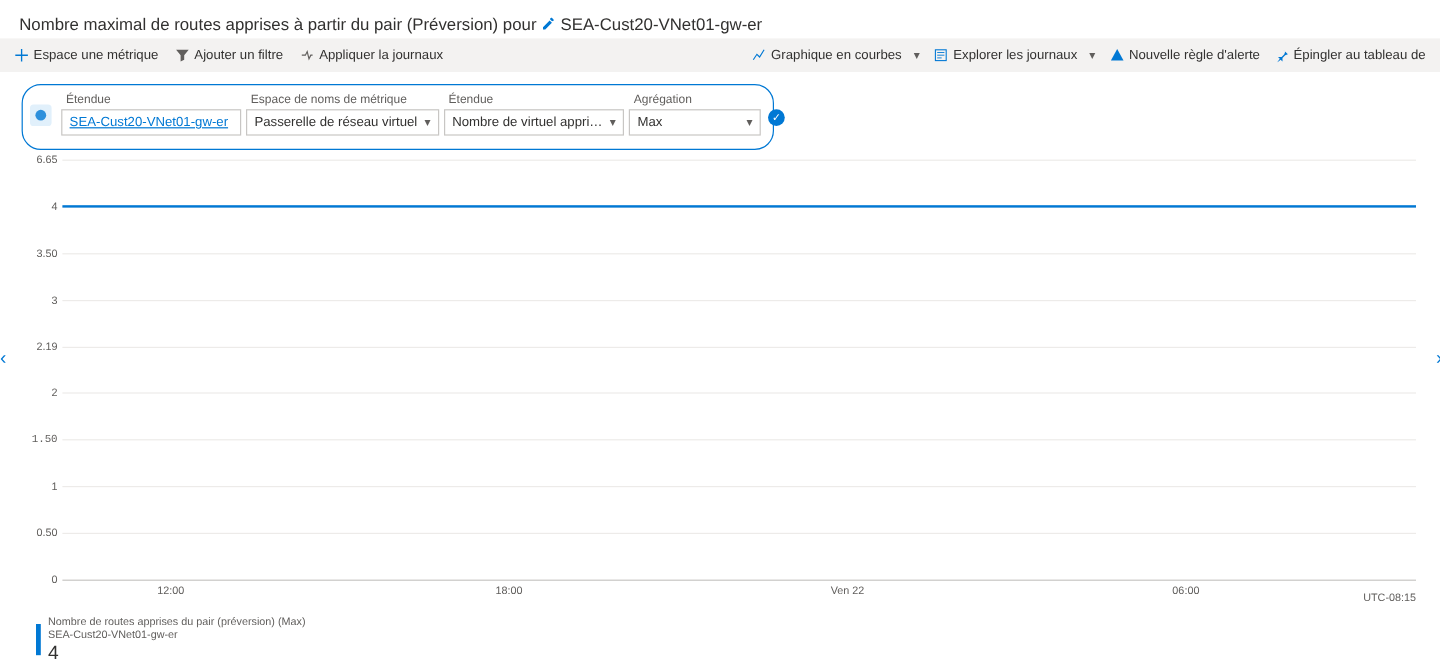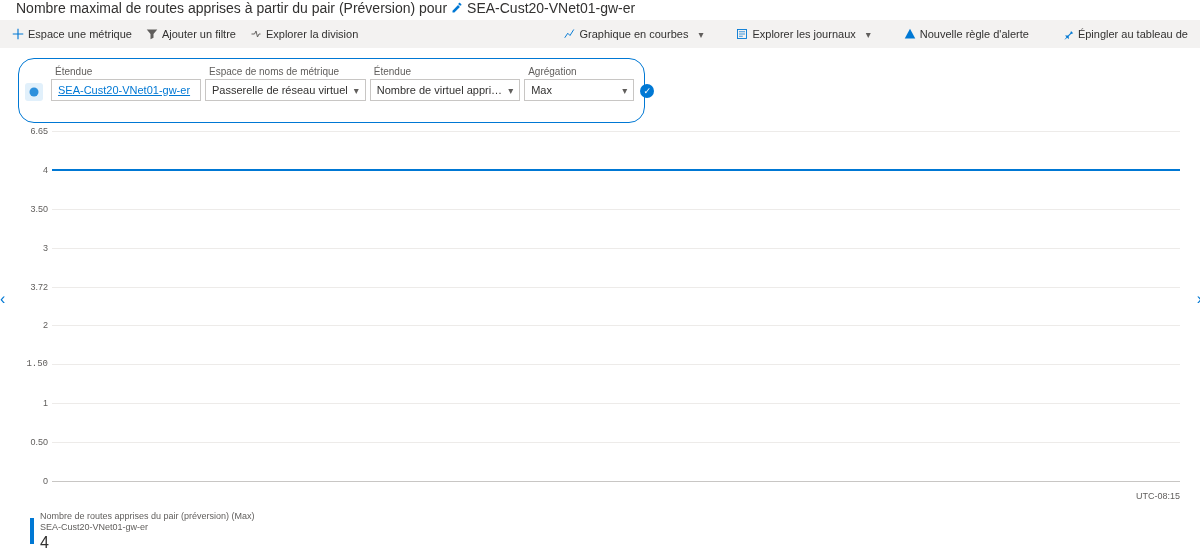--- a/index.html
+++ b/index.html
@@ -6,44 +6,44 @@
   body {
     font-family: "Segoe UI", Arial, sans-serif;
     font-size: 12px;
     color: #323130;
     background: #ffffff;
     width: 1200px;
     height: 552px;
     position: relative;
     overflow: hidden;
   }
-  .title { font-size: 14px; padding: 0 16px 4px 16px; color: #323130; display:flex; align-items:center; gap:4px;}
+  .title { font-size: 14px; padding: 12px 16px 4px 16px; color: #323130; display:flex; align-items:center; gap:4px;}
   .title svg { vertical-align: middle; }
   .toolbar {
     background: #f3f2f1;
     height: 28px;
     display: flex;
     align-items: center;
     padding: 0 12px;
     font-size: 11px;
     color: #323130;
     position: relative;
   }
   .toolbar .tb-item { display:flex; align-items:center; gap:4px; margin-right:14px; cursor:pointer; white-space:nowrap;}
   .toolbar .spacer { flex:1; }
-  .toolbar .tb-right { display:flex; align-items:flex-end; gap:23px; white-space:nowrap; }
+  .toolbar .tb-right { display:flex; align-items:flex-end; gap:2px; white-space:nowrap; }
   .toolbar .tb-right .tb-item { margin-right:10px; }
   .params-grid {
     display:flex;
-    align-items:flex-end;
+    align-items:center;
     gap:4px;
     margin: 10px 0 8px 18px;
     border:1px solid #0078d4;
     border-radius:16px;
-    padding:7px 10px 21px 6px;
+    padding:7px 10px 11px 6px;
     width:fit-content;
     position:relative;
   }
   .param { display:flex; flex-direction:column; }
   .param-label { font-size:10px; color:#605e5c; margin-bottom:2px; padding-left:4px;}
   .param-box {
     border:1px solid #c8c6c4;
     background:#fff;
     height:22px;
     display:flex; align-items:center;
@@ -100,21 +100,21 @@
   <div class="tb-item">
     <svg class="icon" viewBox="0 0 16 16">
         <path fill="#605e5c" d="M1 2h14l-5 6v5l-4 2V8L1 2z"></path>
       </svg>
     <span>Ajouter un filtre</span>
   </div>
   <div class="tb-item">
     <svg class="icon" viewBox="0 0 16 16">
         <path stroke="#605e5c" stroke-width="1.3" fill="none" d="M2 8h4l2-4 2 8 2-4h2"></path>
       </svg>
-    <span>Explorer la division</span>
+    <span>Appliquer la journaux</span>
   </div>
   <div class="spacer"></div>
   <div class="tb-right">
     <div class="tb-item">
       <svg class="icon" viewBox="0 0 16 16">
           <path stroke="#0078d4" stroke-width="1.3" fill="none" d="M1 13l4-6 3 3 5-8"></path>
         </svg>
       <span>Graphique en courbes</span>
       <span class="param-chev">▾</span>
     </div>
@@ -179,40 +179,46 @@
 
 <div class="nav-arrow nav-left">‹</div>
 <div class="nav-arrow nav-right">›</div>
 
 <div class="chart-wrap">
   <div class="y-axis" id="yaxis">
       <div class="y-tick" style="top: 0px;">6.65</div>
       <div class="y-tick" style="top: 38.885px;">4</div>
       <div class="y-tick" style="top: 77.77px;">3.50</div>
       <div class="y-tick" style="top: 116.655px;">3</div>
-      <div class="y-tick" style="top: 155.54px;">3.72</div>
+      <div class="y-tick" style="top: 155.54px;">2.19</div>
       <div class="y-tick" style="top: 194.425px;">2</div>
       <div class="y-tick" style="top: 233.31px; font-family: Liberation Mono, monospace;">1.50</div>
       <div class="y-tick" style="top: 272.195px;">1</div>
       <div class="y-tick" style="top: 311.08px;">0.50</div>
       <div class="y-tick" style="top: 350px;">0</div>
     </div>
   <div class="grid" id="grid">
       <div class="gridline" style="top: 0px;"></div>
       <div class="gridline" style="top: 38.885px;"></div>
       <div class="gridline" style="top: 77.77px;"></div>
       <div class="gridline" style="top: 116.655px;"></div>
       <div class="gridline" style="top: 155.54px;"></div>
       <div class="gridline" style="top: 194.425px;"></div>
       <div class="gridline" style="top: 233.31px;"></div>
       <div class="gridline" style="top: 272.195px;"></div>
       <div class="gridline" style="top: 311.08px;"></div>
       <div class="gridline baseline" style="top: 350px;"></div>
       <div class="dataline" style="top: 37.885px;"></div>
     </div>
+  <div class="x-axis" id="xaxis">
+      <div class="x-tick" style="left: 8%;">12:00</div>
+      <div class="x-tick" style="left: 33%;">18:00</div>
+      <div class="x-tick" style="left: 58%;">Ven 22</div>
+      <div class="x-tick" style="left: 83%;">06:00</div>
+    </div>
   <div class="tz">UTC-08:15</div>
 </div>
 
 <div class="legend">
   <div class="legend-bar"></div>
   <div class="legend-text">
     <div>Nombre de routes apprises du pair (préversion) (Max)</div>
     <div>SEA-Cust20-VNet01-gw-er</div>
     <div class="legend-val">4</div>
   </div>

